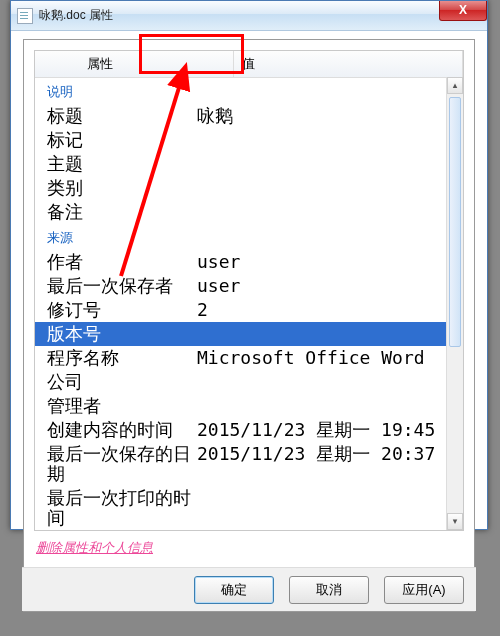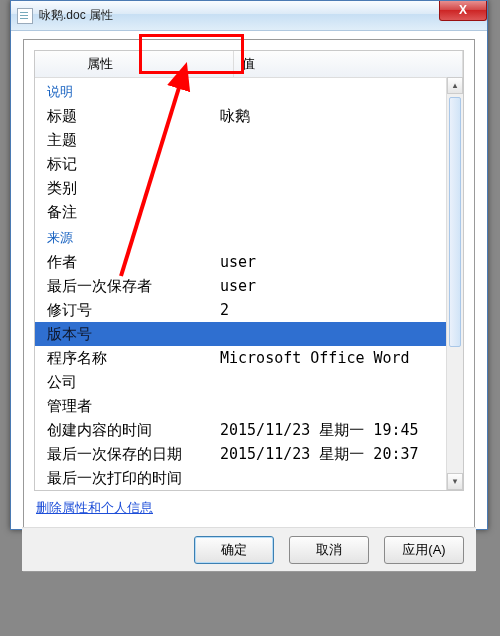--- a/index.html
+++ b/index.html
@@ -140,31 +140,30 @@
       height: calc(100% - 26px);
     }
     .group {
       color: #1560c0;
       padding: 5px 12px 3px 12px;
       font-size: 13px;
     }
     .row {
       display: flex;
       padding: 2px 0 2px 12px;
-      font-size: 15px;
+      font-size: 18px;
       line-height: 20px;
-      gap: 23px;
     }
     .row .p { width: 150px; }
     .row .v { flex: 1; font-family: "SimSun", monospace; }
     .row.selected {
       background: #2f6fd0;
       color: #fff;
     }
-    .row.selected .p, .row.selected .v { color: #0f172a; }
+    .row.selected .p, .row.selected .v { color: #ffffff; }
     .scrollbar {
       position: absolute;
       right: 0; top: 26px; bottom: 0;
       width: 17px;
       background: #f0f0f0;
       border-left: 1px solid #ddd;
     }
     .scroll-up, .scroll-down {
       height: 17px;
       background: linear-gradient(to bottom,#fdfdfd,#e6e6e6);
@@ -180,23 +179,24 @@
       left: 2px; right: 2px;
       top: 20px; height: 250px;
       background: linear-gradient(to right,#eaf1fb,#d1e4f7);
       border: 1px solid #a9c7e8;
       border-radius: 2px;
     }
     .linkrow {
       padding: 8px 2px 0 2px;
     }
     .linkrow a {
-      color: #1d4ed8;
+      color: #ec4899;
       text-decoration: underline;
       font-size: 13px;
+      font-style: italic;
     }
     .button-row {
       height: 44px;
       background: #f0f0f0;
       border-top: 1px solid #ddd;
       display: flex;
       justify-content: flex-end;
       align-items: center;
       gap: 15px;
       padding-right: 12px;
@@ -238,25 +238,25 @@
           <div class="col col-val">值</div>
         </div>
 
         <div class="list-body">
           <div class="group">说明</div>
           <div class="row">
               <span class="p">标题</span>
               <span class="v">咏鹅</span>
             </div>
           <div class="row">
+              <span class="p">标记</span>
+              <span class="v"></span>
+            </div>
+          <div class="row">
               <span class="p">主题</span>
-              <span class="v"></span>
-            </div>
-          <div class="row">
-              <span class="p">标记</span>
               <span class="v"></span>
             </div>
           <div class="row">
               <span class="p">类别</span>
               <span class="v"></span>
             </div>
           <div class="row">
               <span class="p">备注</span>
               <span class="v"></span>
             </div>

